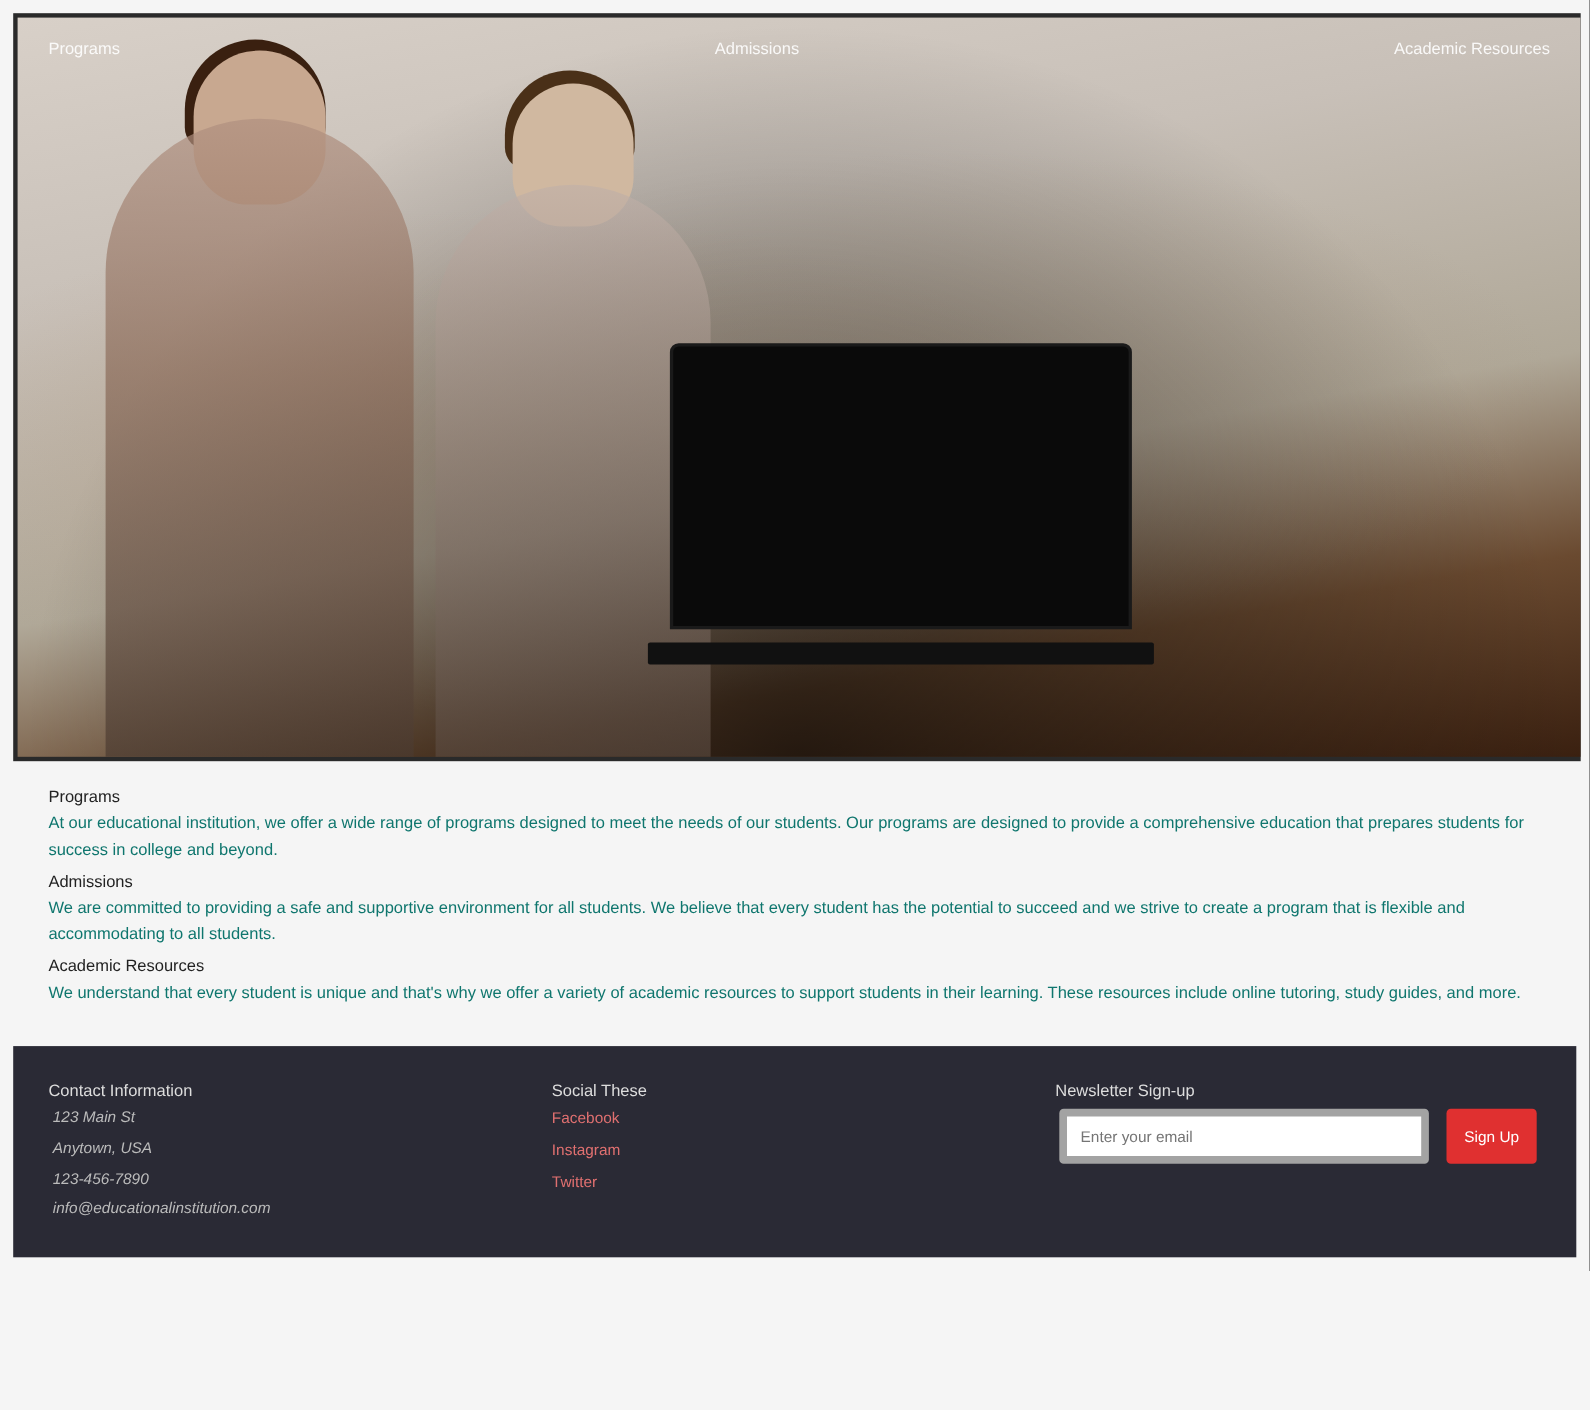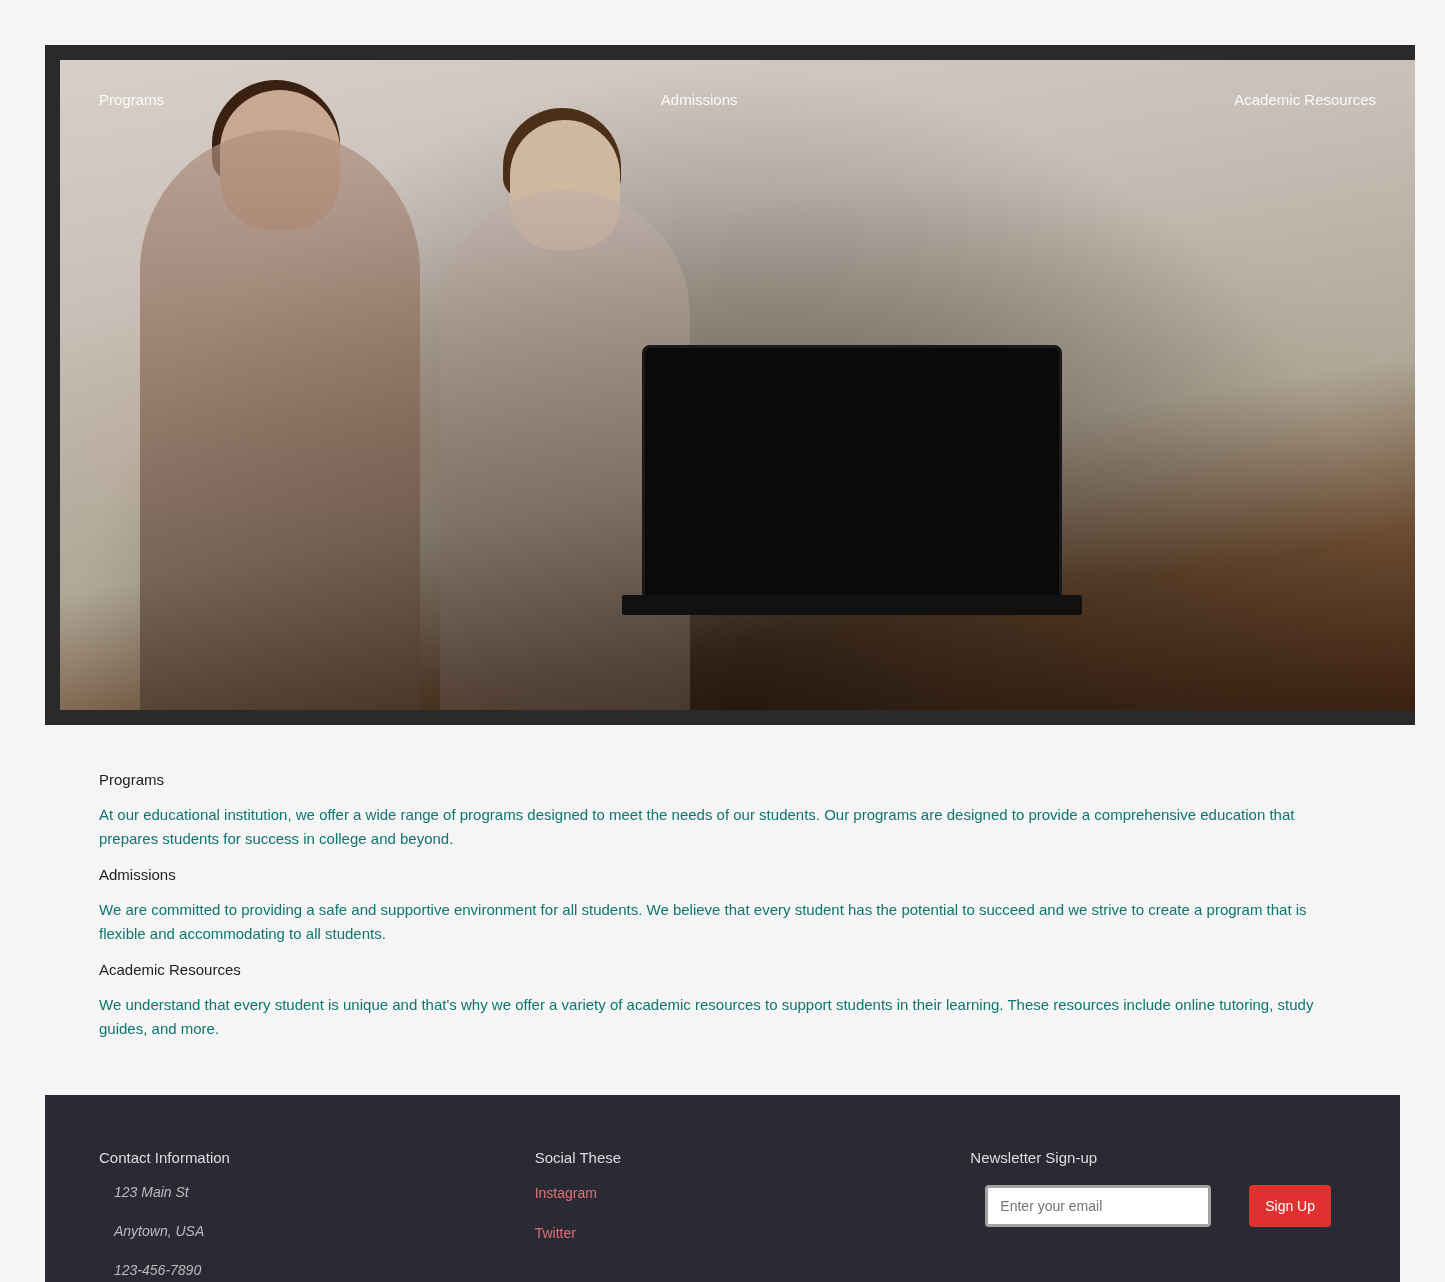--- a/index.html
+++ b/index.html
@@ -1,15 +1,15 @@
 <!DOCTYPE html>
 <html><head>
   <meta charset="utf-8">
   <style>
-    * { margin: 15px; padding: 0; box-sizing: border-box; }
+    * { margin: 4px; padding: 0; box-sizing: border-box; }
     body { font-family: Arial, sans-serif; background: #f5f5f5; }
 
     
     .hero {
       position: relative;
       width: 100%;
       height: 680px;
       background: #2a2a2a;
       overflow: hidden;
     }
@@ -77,21 +77,21 @@
       line-height: 1.8;
     }
     .newsletter-form {
       display: flex;
       gap: 8px;
       margin-top: 2px;
     }
     .newsletter-input {
       flex: 1;
       padding: 10px 12px;
-      border: 3px solid #a3a3a3;
+      border: 7px solid #a3a3a3;
       border-radius: 4px;
       background: #fff;
       font-size: 14px;
       color: #333;
       outline: none;
     }
     .newsletter-button {
       background: #e03030;
       color: #fff;
       border: none;
@@ -239,25 +239,27 @@
   </section>
 </main>
 
 <footer>
   <div class="footer-col">
     <div class="footer-col-title">Contact Information</div>
     <div class="footer-text">
       <div>123 Main St</div>
       <div>Anytown, USA</div>
       <div>123-456-7890</div>
+      <div>info@educationalinstitution.com</div>
     </div>
   </div>
 
   <div class="footer-col">
     <div class="footer-col-title">Social These</div>
+    <a class="social-link" href="#">Facebook</a>
     <a class="social-link" href="#">Instagram</a>
     <a class="social-link" href="#">Twitter</a>
   </div>
 
   <div class="footer-col">
     <div class="footer-col-title">Newsletter Sign-up</div>
     <div class="newsletter-form">
       <input class="newsletter-input" type="email" placeholder="Enter your email" style="">
       <button class="newsletter-button">Sign Up</button>
     </div>

